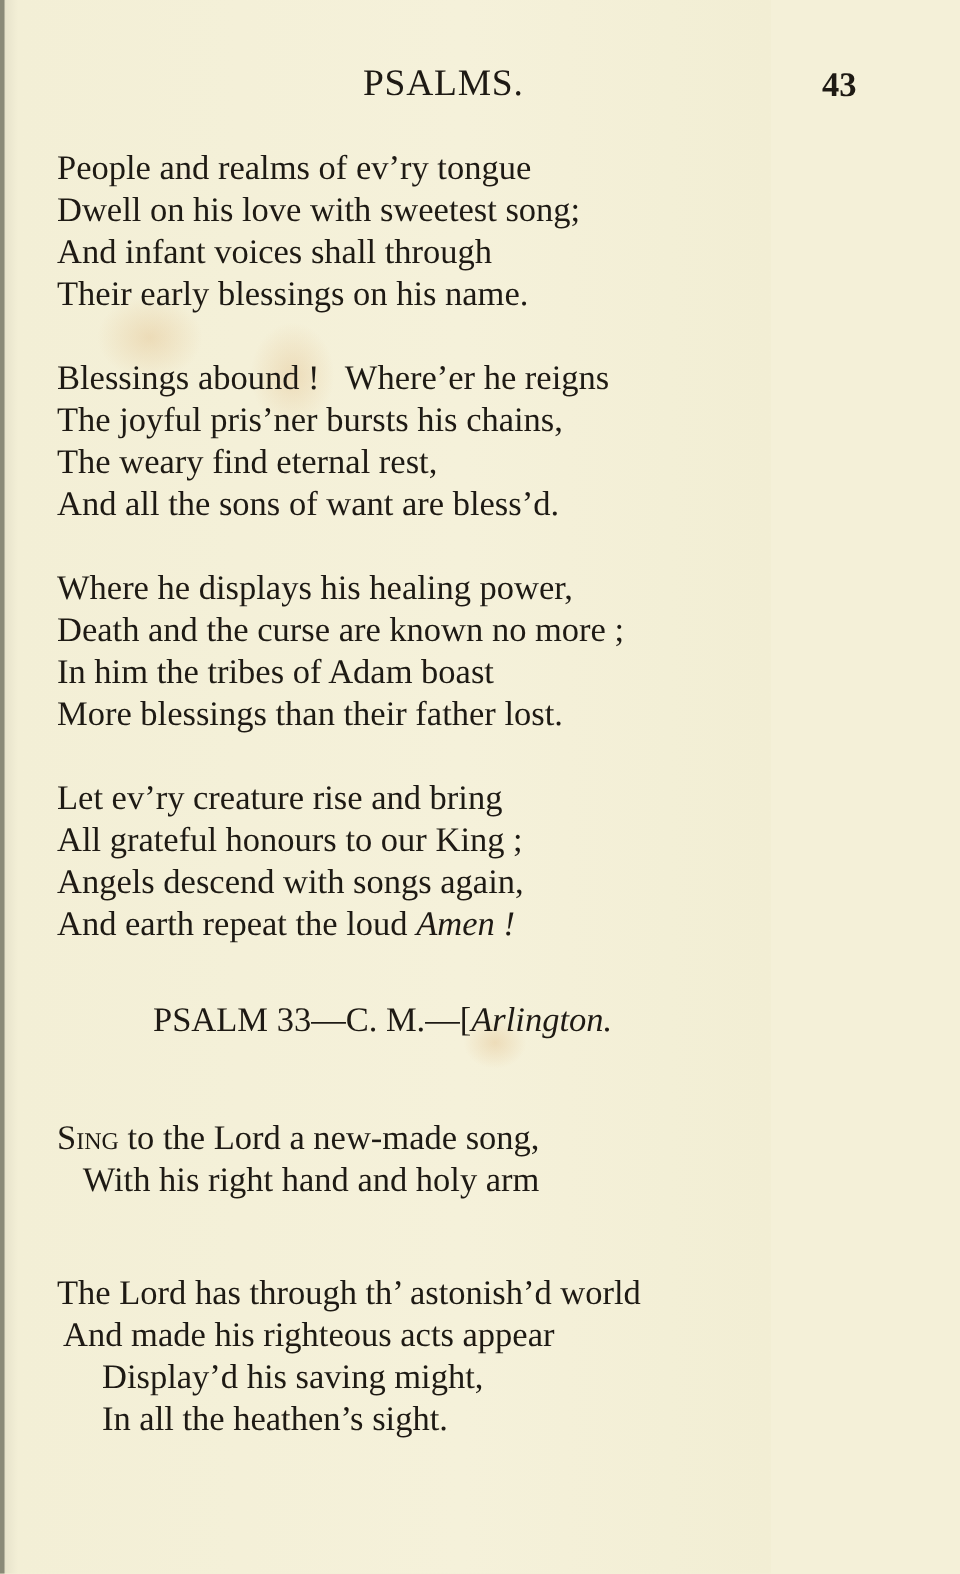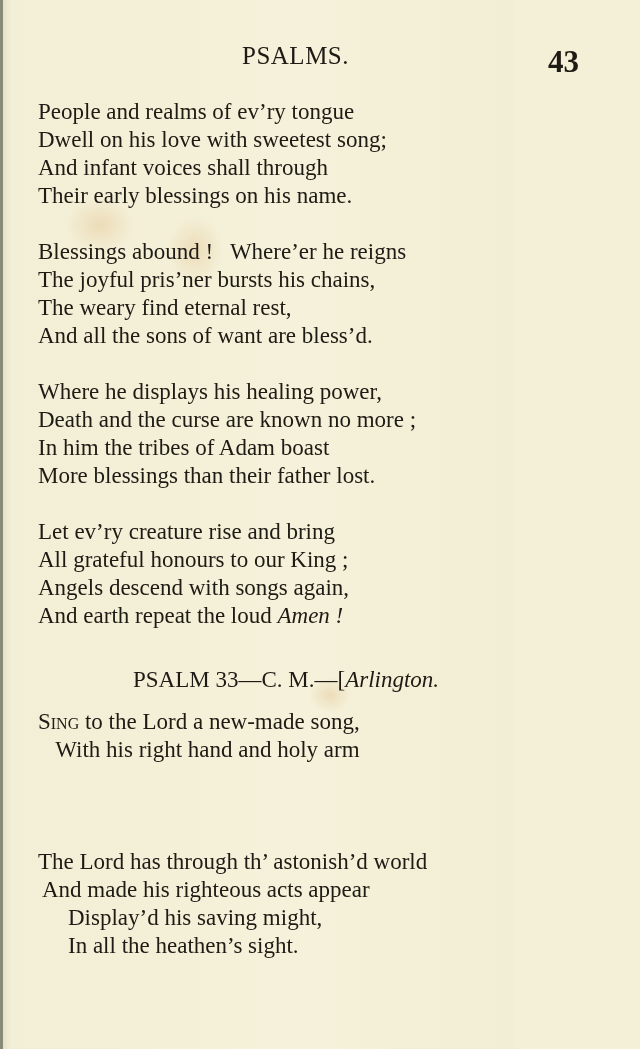--- a/index.html
+++ b/index.html
@@ -26,31 +26,31 @@
     }
     .running-head {
       position: absolute; top: 42px; left: 0; width: 640px; height: 40px;
     }
     .running-title {
       position: absolute; left: 242px; top: 0;
       font-size: 25px; letter-spacing: 0.5px;
     }
     .page-number {
       position: absolute; left: 548px; top: 2px;
-      font-size: 31px; font-weight: bold;
+      font-size: 23px; font-weight: bold;
     }
     .stanza {
       position: absolute; left: 38px;
       font-size: 23px; line-height: 28px;
     }
     .line { white-space: nowrap; }
     .line.indent { padding-left: 30px; }
     .heading {
       position: absolute; left: 102px; top: 667px;
-      font-size: 23px; white-space: nowrap; margin-left: 31px;
+      font-size: 23px; white-space: nowrap;
     }
     .heading .tune { font-style: italic; }
     .smallcaps { font-variant: small-caps; }
     .italic { font-style: italic; }
   </style>
 </head>
 <body>
 
 <div class="page">
   <div class="spine"></div>
@@ -86,21 +86,21 @@
     <div class="line">All grateful honours to our King ;</div>
     <div class="line">Angels descend with songs again,</div>
     <div class="line" style="white-space:pre;"><span>And earth repeat the loud </span><span class="italic">Amen !</span></div>
   </div>
 
   <div class="heading">
     <span>PSALM 33—C. M.—[</span><span class="tune">Arlington.</span>
   </div>
 
   <div class="stanza" style="top:708px;">
-    <div class="line" style="white-space:pre;"><span class="smallcaps">Sing</span><span> to the Lord a new-made song,</span></div>
+    <div class="line" style="white-space:pre;margin-top:37px;"><span class="smallcaps">Sing</span><span> to the Lord a new-made song,</span></div>
     <div class="line" style="padding-left:6px;text-align:right;">With his right hand and holy arm</div>
   </div>
 
   <div class="stanza" style="top:848px;">
     <div class="line">The Lord has through th’ astonish’d world</div>
     <div class="line" style="padding-left:4px;">And made his righteous acts appear</div>
     <div class="line indent">Display’d his saving might,</div>
     <div class="line indent">In all the heathen’s sight.</div>
   </div>
 </div>

